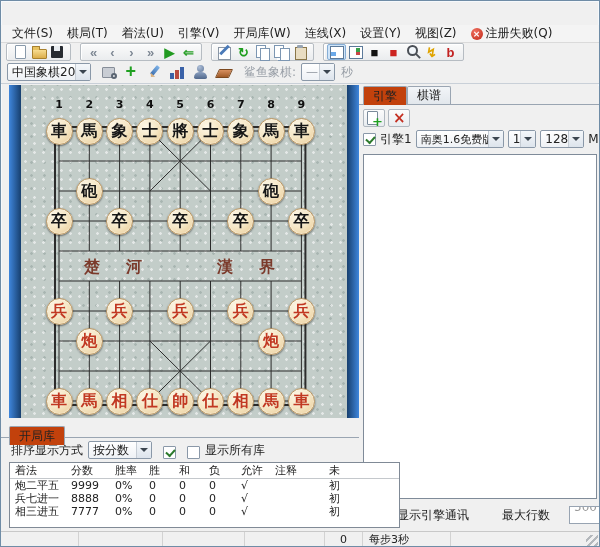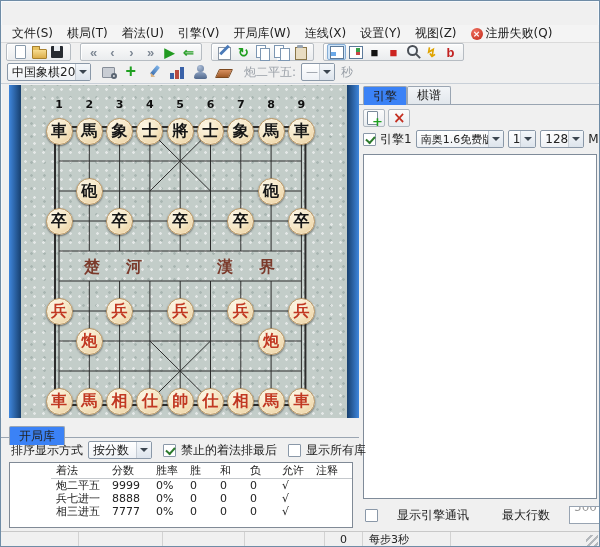--- a/index.html
+++ b/index.html
@@ -74,34 +74,34 @@
   .piece{position:absolute;width:27px;height:27px;border-radius:50%;display:flex;align-items:center;
     justify-content:center;font-family:"DejaVu Serif","Liberation Serif",serif;font-size:16px;font-weight:bold;
     background:radial-gradient(circle at 35% 30%,#fdf7e8 0%,#f6e8c8 45%,#eed5a6 78%,#e0c08c 100%);
     border:1px solid #bb9764;box-shadow:0 1px 2px rgba(15,15,15,.55),inset 0 0 2px #fff;box-sizing:border-box;}
   .piece.black{color:#161616;}
   .piece.red{color:#c13822;}
   
   .tab{position:absolute;top:0;height:18px;padding:0 9px;display:flex;align-items:center;
     background:linear-gradient(#f2f5f8,#e2e7ec);border:1px solid #9aa5b2;border-bottom:none;
     border-radius:2px 2px 0 0;box-sizing:border-box;z-index:1;white-space:nowrap;}
-  .tab.active{background:#3b82f6;height:19px;z-index:3;}
+  .tab.active{background:#c2410c;height:19px;z-index:3;}
   .tab-line{position:absolute;left:0;right:0;top:18px;height:1px;background:#9aa5b2;z-index:2;}
   #right-panel{position:absolute;left:358px;top:85px;width:242px;height:445px;background:#f0f0f0;}
   .sm-btn{position:absolute;width:22px;height:18px;border:1px solid #b0b8c0;border-radius:2px;
     background:linear-gradient(#fcfcfc,#e8ecf0);box-sizing:border-box;}
   .engine-row{position:absolute;left:4px;top:44px;width:236px;display:flex;align-items:center;gap:4px;}
   .engine-listbox{position:absolute;left:4px;top:68px;width:234px;height:345px;background:#fff;
     border:1px solid #7f8b99;box-sizing:border-box;}
   .engine-bottom{position:absolute;left:6px;top:420px;display:flex;align-items:center;gap:19px;}
   .engine-bottom .lbl2{margin-left:14px;white-space:nowrap;}
   #book-panel{position:absolute;left:0;top:417px;width:358px;height:113px;background:#f0f0f0;}
-  .book-controls{position:absolute;left:10px;top:23px;height:18px;display:flex;align-items:center;gap:5px;}
-  .bk-table{position:absolute;left:8px;top:44px;width:344px;height:66px;border:1px solid #808a96;
-    background:#fff;font-size:11px;box-sizing:border-box;overflow:hidden;padding-left:41px;}
+  .book-controls{position:absolute;left:10px;top:23px;height:18px;display:flex;align-items:flex-end;gap:5px;}
+  .bk-table{position:absolute;left:8px;top:44px;width:391px;height:66px;border:1px solid #808a96;
+    background:#fff;font-size:11px;box-sizing:border-box;overflow:hidden;}
   .bk-row{display:flex;height:13px;line-height:13px;}
   .bk-row.header{height:15px;line-height:15px;border-bottom:1px solid #c4c8cc;}
   .bk-cell{flex:0 0 auto;box-sizing:border-box;padding-left:5px;white-space:nowrap;overflow:hidden;}
   
   .statusbar{position:absolute;left:0;top:530px;width:100%;height:17px;background:#f0f0f0;
     border-top:1px solid #c8c8c8;display:flex;box-sizing:border-box;}
   .sb-cell{border-right:1px solid #d2d2d2;height:100%;font-size:11px;line-height:15px;
     padding-left:6px;box-sizing:border-box;color:#222;flex:none;}
   .sb-cell.center{text-align:center;padding-left:0;}
   .sb-grip{position:absolute;right:1px;bottom:1px;width:12px;height:12px;
@@ -270,21 +270,21 @@
         <button class="tb-btn">
           <span class="ticon icon-stats"></span>
         </button>
         <button class="tb-btn">
           <span class="ticon icon-player"></span>
         </button>
         <button class="tb-btn">
           <span class="ticon icon-eraser"></span>
         </button>
       </div>
-    <span class="dis-label">炮二平五:</span>
+    <span class="dis-label">鲨鱼象棋:</span>
     <div class="combo" style="width:34px">
       <span class="combo-text dim-text">—</span>
       <span class="arrow"></span>
     </div>
     <span class="dis-label" style="margin-left:1px">秒</span>
   </div>
 
   <div id="board-panel">
     <div class="board-tex"></div>
   <div class="colnum" style="left: 40px; top: 13px;">1</div>
@@ -412,21 +412,20 @@
       <span>开局库</span>
     </div>
     <div class="tab-line" style="top:19px"></div>
     <div class="book-controls">
       <span class="lbl">排序显示方式</span>
       <div class="combo" style="width:64px">
         <span class="combo-text">按分数</span>
         <span class="arrow"></span>
       </div>
       <span class="checkbox checked" style="margin-left:6px"></span>
-      <span class="lbl">禁止的着法排最后</span>
       <span class="checkbox" style="margin-left:6px"></span>
       <span class="lbl">显示所有库</span>
     </div>
     <div class="bk-table" id="book-table">
         <div class="bk-row header">
           <div class="bk-cell" style="width: 56px;">着法</div>
           <div class="bk-cell" style="width: 44px; font-family: Liberation Serif, serif;">分数</div>
           <div class="bk-cell" style="width: 34px;">胜率</div>
           <div class="bk-cell" style="width: 30px;">胜</div>
           <div class="bk-cell" style="width: 30px;">和</div>

